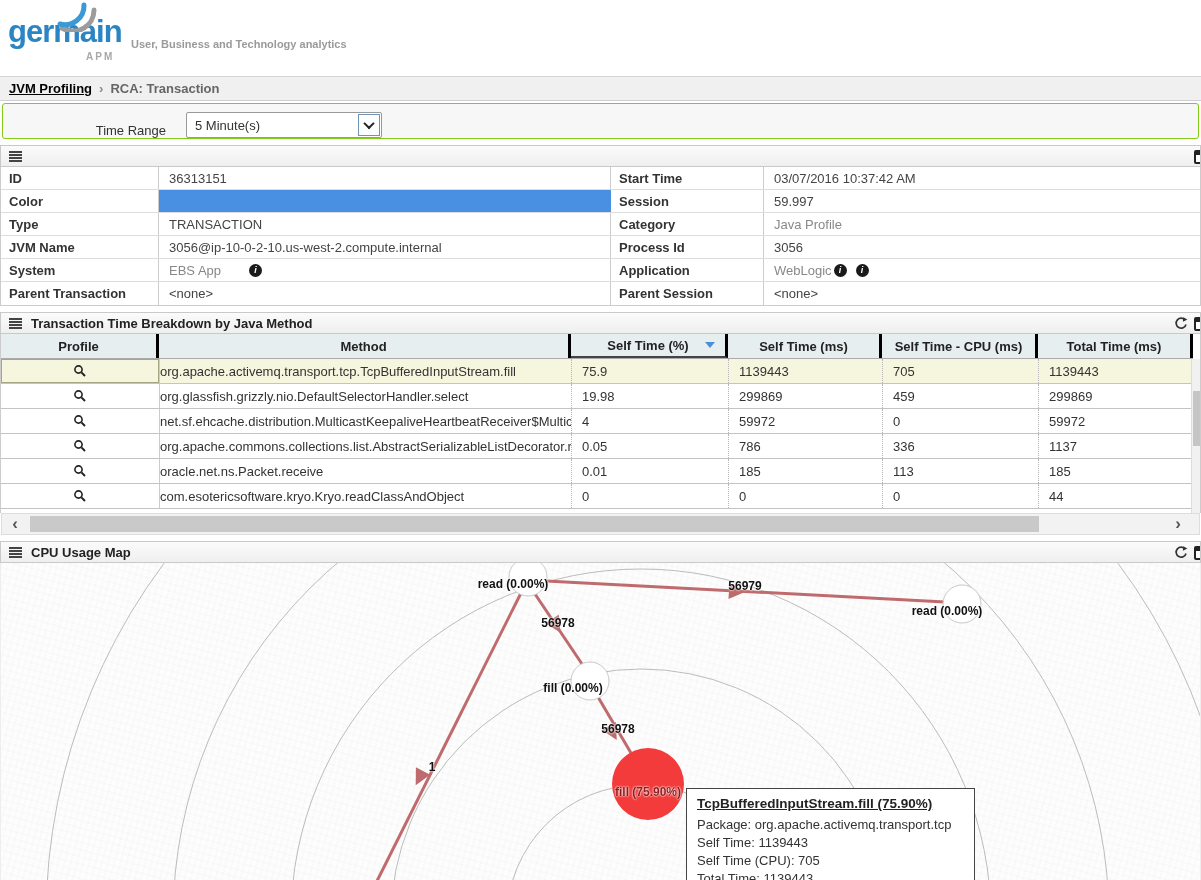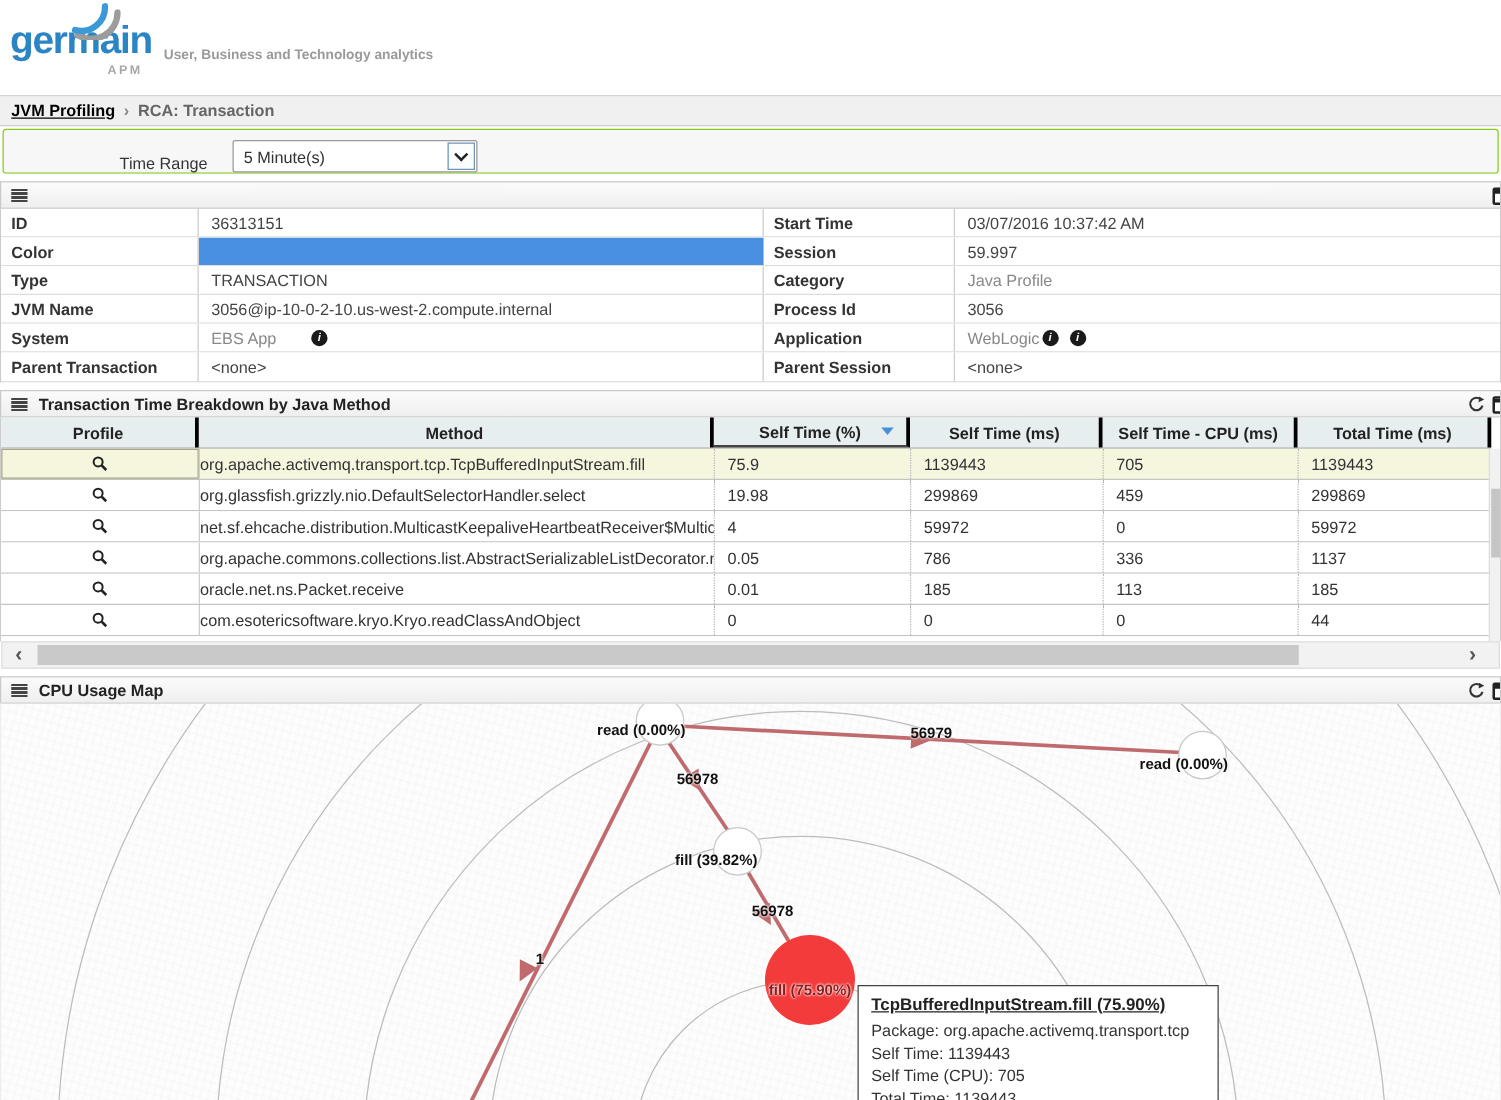--- a/index.html
+++ b/index.html
@@ -374,21 +374,21 @@
     </g>
 
     <circle cx="527" cy="14" r="19" fill="#fff" stroke="#c9c9c9"></circle>
     <circle cx="589" cy="118" r="19" fill="#fff" stroke="#c9c9c9"></circle>
     <circle cx="961" cy="41" r="19" fill="#fff" stroke="#c9c9c9"></circle>
     <circle cx="647" cy="221" r="36" fill="#f43b3b"></circle>
   </svg>
 
   <div class="map-label" style="left:512px; top:21px;">read (0.00%)</div>
   <div class="map-label" style="left:557px; top:60px;">56978</div>
-  <div class="map-label" style="left:572px; top:125px;">fill (39.82%)</div>
+  <div class="map-label" style="left:572px; top:125px;">fill (0.00%)</div>
   <div class="map-label" style="left:617px; top:166px;">56978</div>
   <div class="map-label" style="left:744px; top:23px;">56979</div>
   <div class="map-label" style="left:431px; top:204px;">1</div>
   <div class="map-label" style="left:946px; top:48px;">read (0.00%)</div>
   <div class="map-label rednode" style="left:647px; top:229px;">fill (75.90%)</div>
 
   <div class="tooltip">
     <div class="tooltip-title">TcpBufferedInputStream.fill (75.90%)</div>
     <div class="tooltip-line">Package: org.apache.activemq.transport.tcp</div>
     <div class="tooltip-line">Self Time: 1139443</div>

